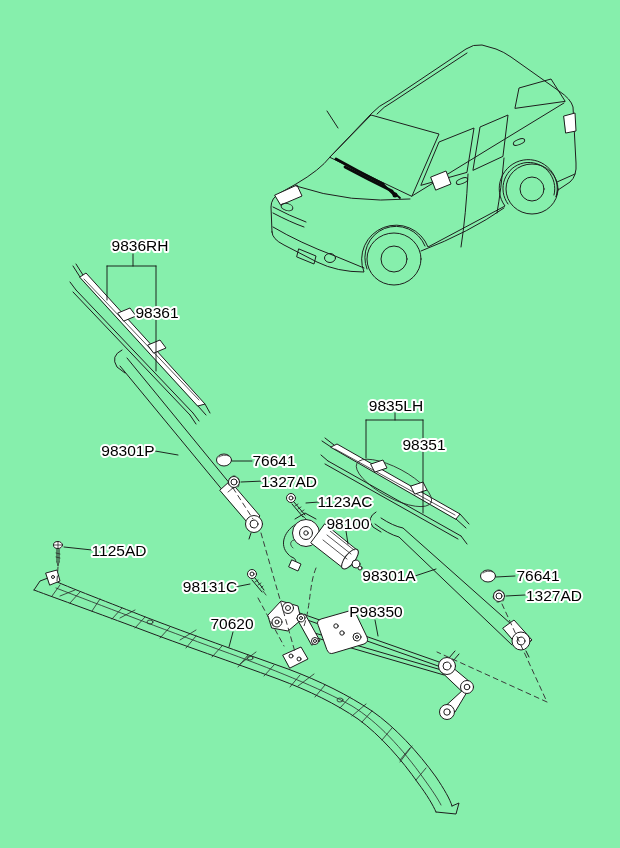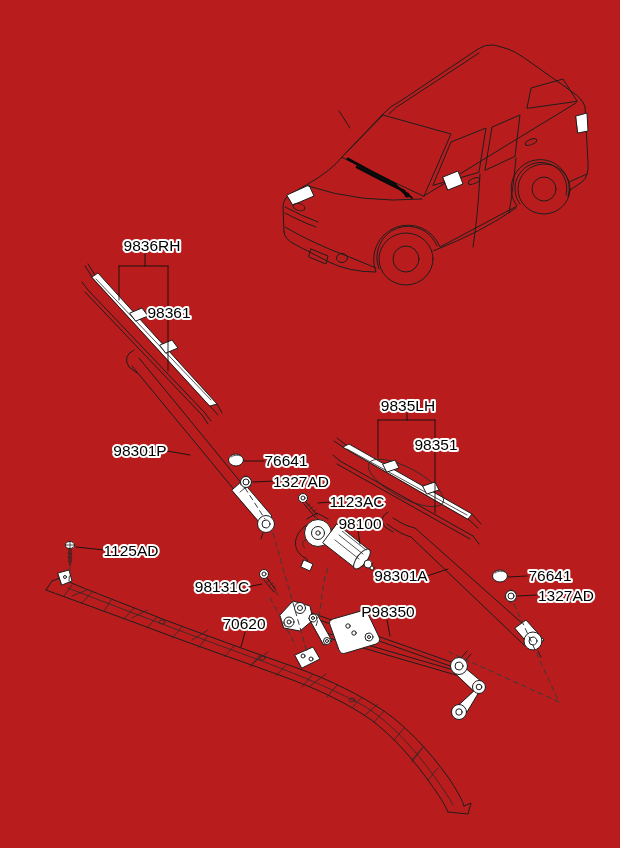--- a/index.html
+++ b/index.html
@@ -1,18 +1,18 @@
 <!DOCTYPE html>
 <html><head>
 <meta charset="utf-8">
 <style>
   html,body{margin:0;padding:0;background:#ffffff;}
   body{width:620px;height:848px;position:relative;overflow:hidden;
        font-family:"Liberation Sans",sans-serif;}
-  .diagram-wrap{position:absolute;inset:0;background:#b91c1c;padding-left:12px;}
+  .diagram-wrap{position:absolute;inset:0;background:#86efac;}
   svg{display:block;}
   .ln{fill:none;stroke:#1e1e1e;stroke-width:1;stroke-linecap:round;stroke-linejoin:round;}
   .lnw{fill:#ffffff;stroke:#1e1e1e;stroke-width:1;stroke-linecap:round;stroke-linejoin:round;}
   .thin{fill:none;stroke:#2a2a2a;stroke-width:.8;stroke-linecap:round;}
   .dash{fill:none;stroke:#3a3a3a;stroke-width:1;stroke-dasharray:5 4;stroke-linecap:round;}
   .leader{fill:none;stroke:#111;stroke-width:.9;stroke-linecap:round;}
   .dark{stroke:#0a0a0a;fill:none;stroke-linecap:round;}
   .part-label{font-family:"Liberation Sans",sans-serif;font-size:15.5px;fill:#000;
     text-anchor:middle;paint-order:stroke;stroke:#ffffff;stroke-width:4px;stroke-linejoin:round;}
 </style>

